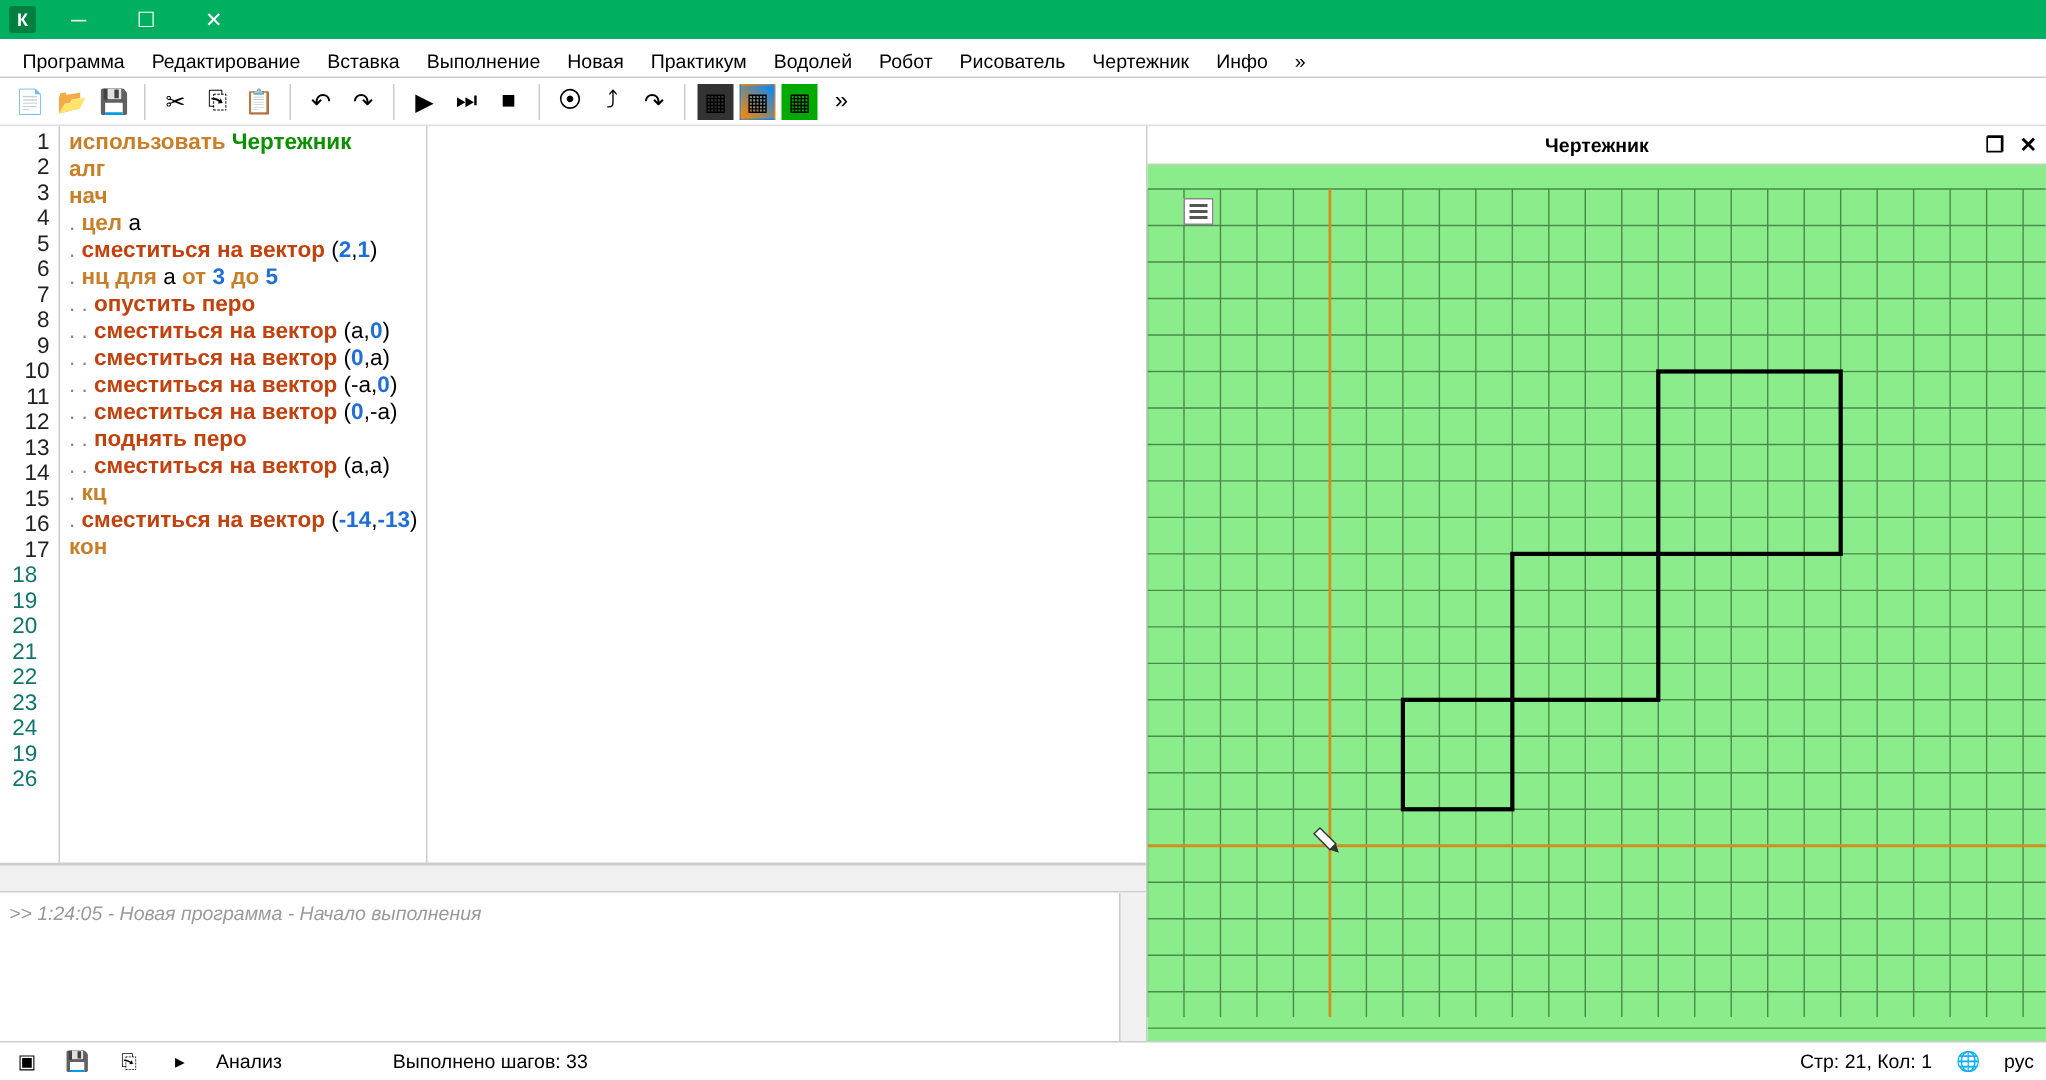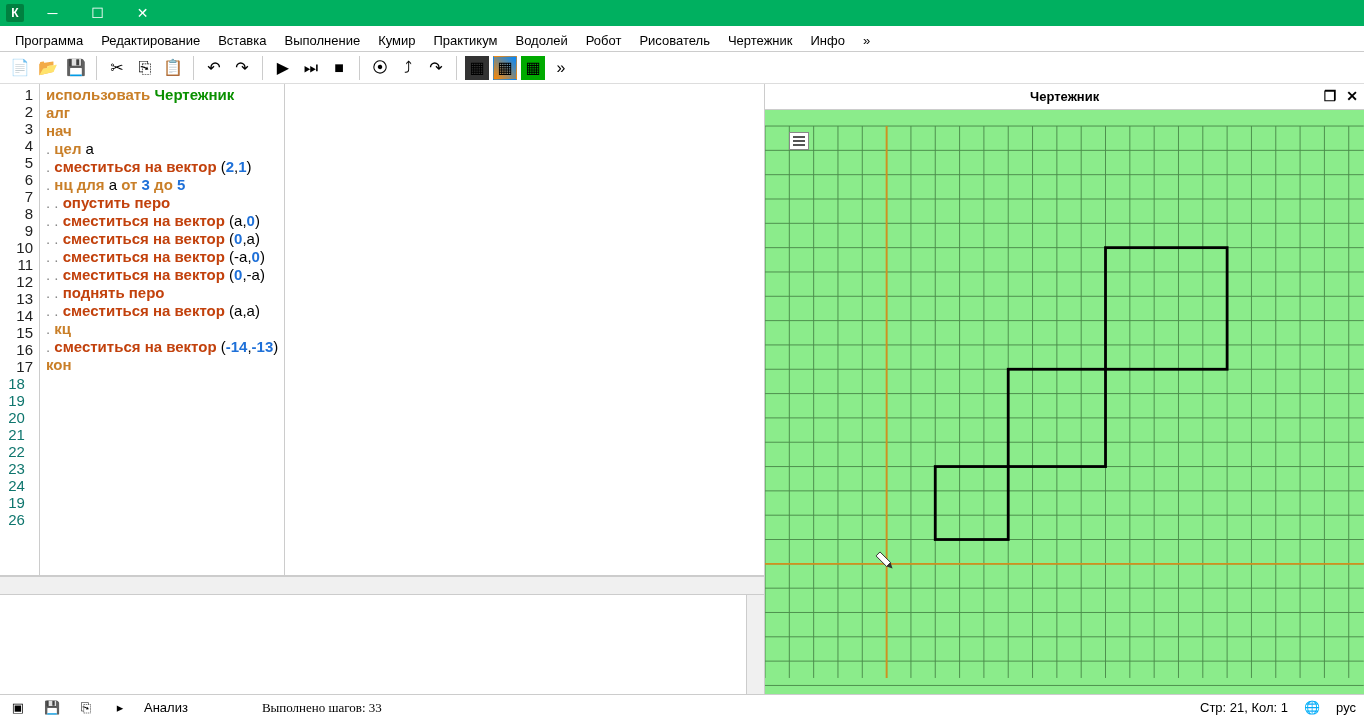--- a/index.html
+++ b/index.html
@@ -58,21 +58,21 @@
   <div class="winbtn">─</div>
   <div class="winbtn">☐</div>
   <div class="winbtn">✕</div>
 </div>
 
 <div class="menubar" id="menubar">
     <div class="item">Программа</div>
     <div class="item">Редактирование</div>
     <div class="item">Вставка</div>
     <div class="item">Выполнение</div>
-    <div class="item">Кумир</div>
+    <div class="item">Новая</div>
     <div class="item">Практикум</div>
     <div class="item">Водолей</div>
     <div class="item">Робот</div>
     <div class="item">Рисователь</div>
     <div class="item">Чертежник</div>
     <div class="item">Инфо</div>
     <div class="item">»</div>
   </div>
 
 <div class="toolbar" id="toolbar">
@@ -130,20 +130,21 @@
           <div class="faded">23</div>
           <div class="faded">24</div>
           <div class="faded">19</div>
           <div class="faded">26</div>
         </div>
       <div class="code" id="code"><div><span class="kw">использовать </span><span class="id">Чертежник</span></div><div><span class="kw">алг</span></div><div><span class="kw">нач</span></div><div><span class="dot">. </span><span class="kw">цел </span><span>а</span></div><div><span class="dot">. </span><span class="kw2">сместиться на вектор </span><span>(</span><span class="num">2</span><span>,</span><span class="num">1</span><span>)</span></div><div><span class="dot">. </span><span class="kw">нц для </span><span>а </span><span class="kw">от </span><span class="num">3</span><span class="kw"> до </span><span class="num">5</span></div><div><span class="dot">. . </span><span class="kw2">опустить перо</span></div><div><span class="dot">. . </span><span class="kw2">сместиться на вектор </span><span>(а,</span><span class="num">0</span><span>)</span></div><div><span class="dot">. . </span><span class="kw2">сместиться на вектор </span><span>(</span><span class="num">0</span><span>,а)</span></div><div><span class="dot">. . </span><span class="kw2">сместиться на вектор </span><span>(-а,</span><span class="num">0</span><span>)</span></div><div><span class="dot">. . </span><span class="kw2">сместиться на вектор </span><span>(</span><span class="num">0</span><span>,-а)</span></div><div><span class="dot">. . </span><span class="kw2">поднять перо</span></div><div><span class="dot">. . </span><span class="kw2">сместиться на вектор </span><span>(а,а)</span></div><div><span class="dot">. </span><span class="kw">кц</span></div><div><span class="dot">. </span><span class="kw2">сместиться на вектор </span><span>(</span><span class="num">-14</span><span>,</span><span class="num">-13</span><span>)</span></div><div><span class="kw">кон</span></div><div><span></span></div><div>&nbsp;</div><div>&nbsp;</div><div>&nbsp;</div><div>&nbsp;</div><div>&nbsp;</div><div>&nbsp;</div><div>&nbsp;</div><div>&nbsp;</div><div>&nbsp;</div></div>
       <div class="split-v"></div>
     </div>
     <div class="hscroll"></div>
     <div class="console" id="console">
+      <div>&gt;&gt;  1:24:05 - Новая программа - Начало выполнения</div>
         <div>&nbsp;</div>
         <div class="console-scroll"></div>
     </div>
   </div>
   <div class="right">
     <div class="drafter-title">
       <span>Чертежник</span>
       <div class="dbtn">
         <span>❐</span>
         <span>✕</span>
@@ -219,18 +220,18 @@
     </div>
   </div>
 </div>
 
 <div class="statusbar">
   <span class="sbtn">▣</span>
   <span class="sbtn">💾</span>
   <span class="sbtn">⎘</span>
   <span class="sbtn">▸</span>
   <span>Анализ</span>
-  <span style="margin-left:60px;font-family:Liberation Serif, serif;">Выполнено шагов: 33</span>
+  <span style="margin-left:60px;">Выполнено шагов: 33</span>
   <span class="spacer"></span>
   <span>Стр: 21, Кол: 1</span>
   <span class="sbtn">🌐</span>
   <span>рус</span>
 </div>
 
 </body></html>

